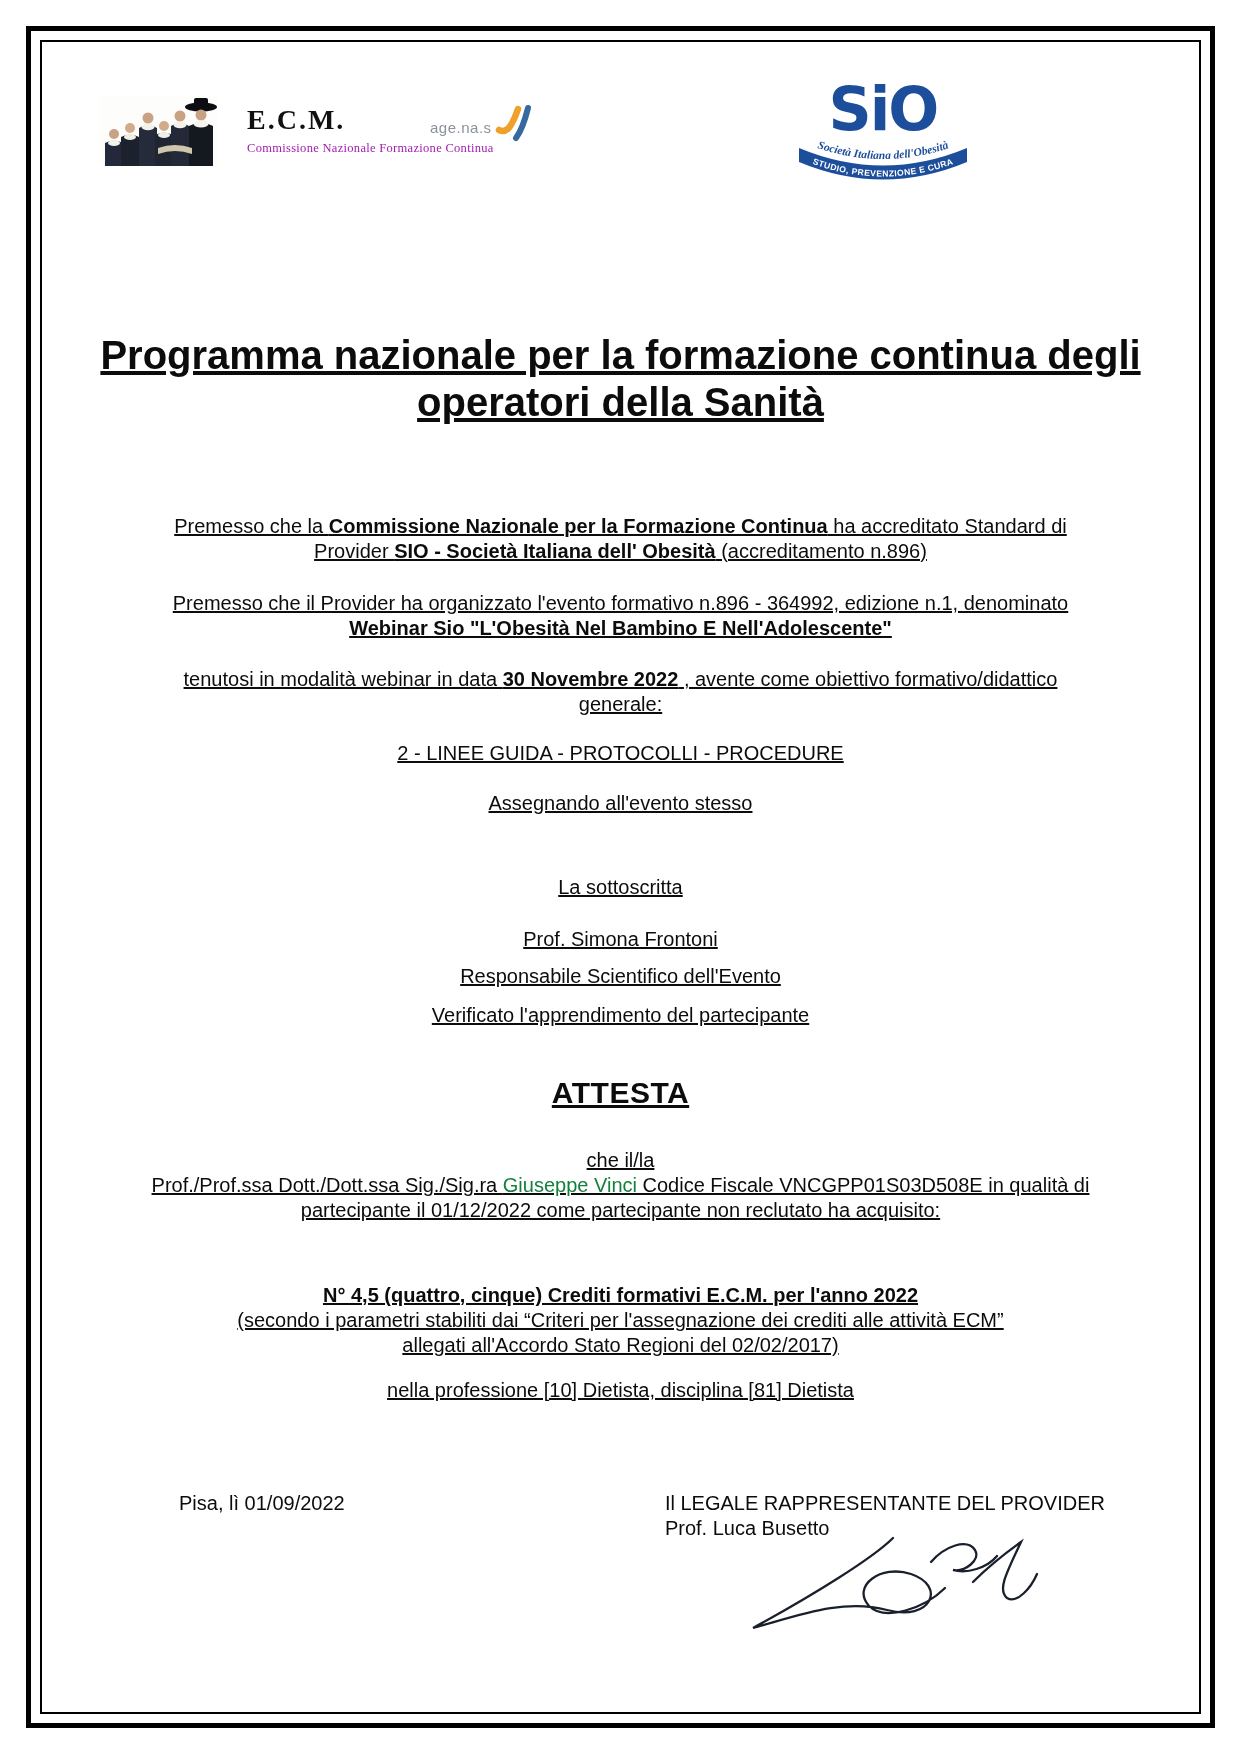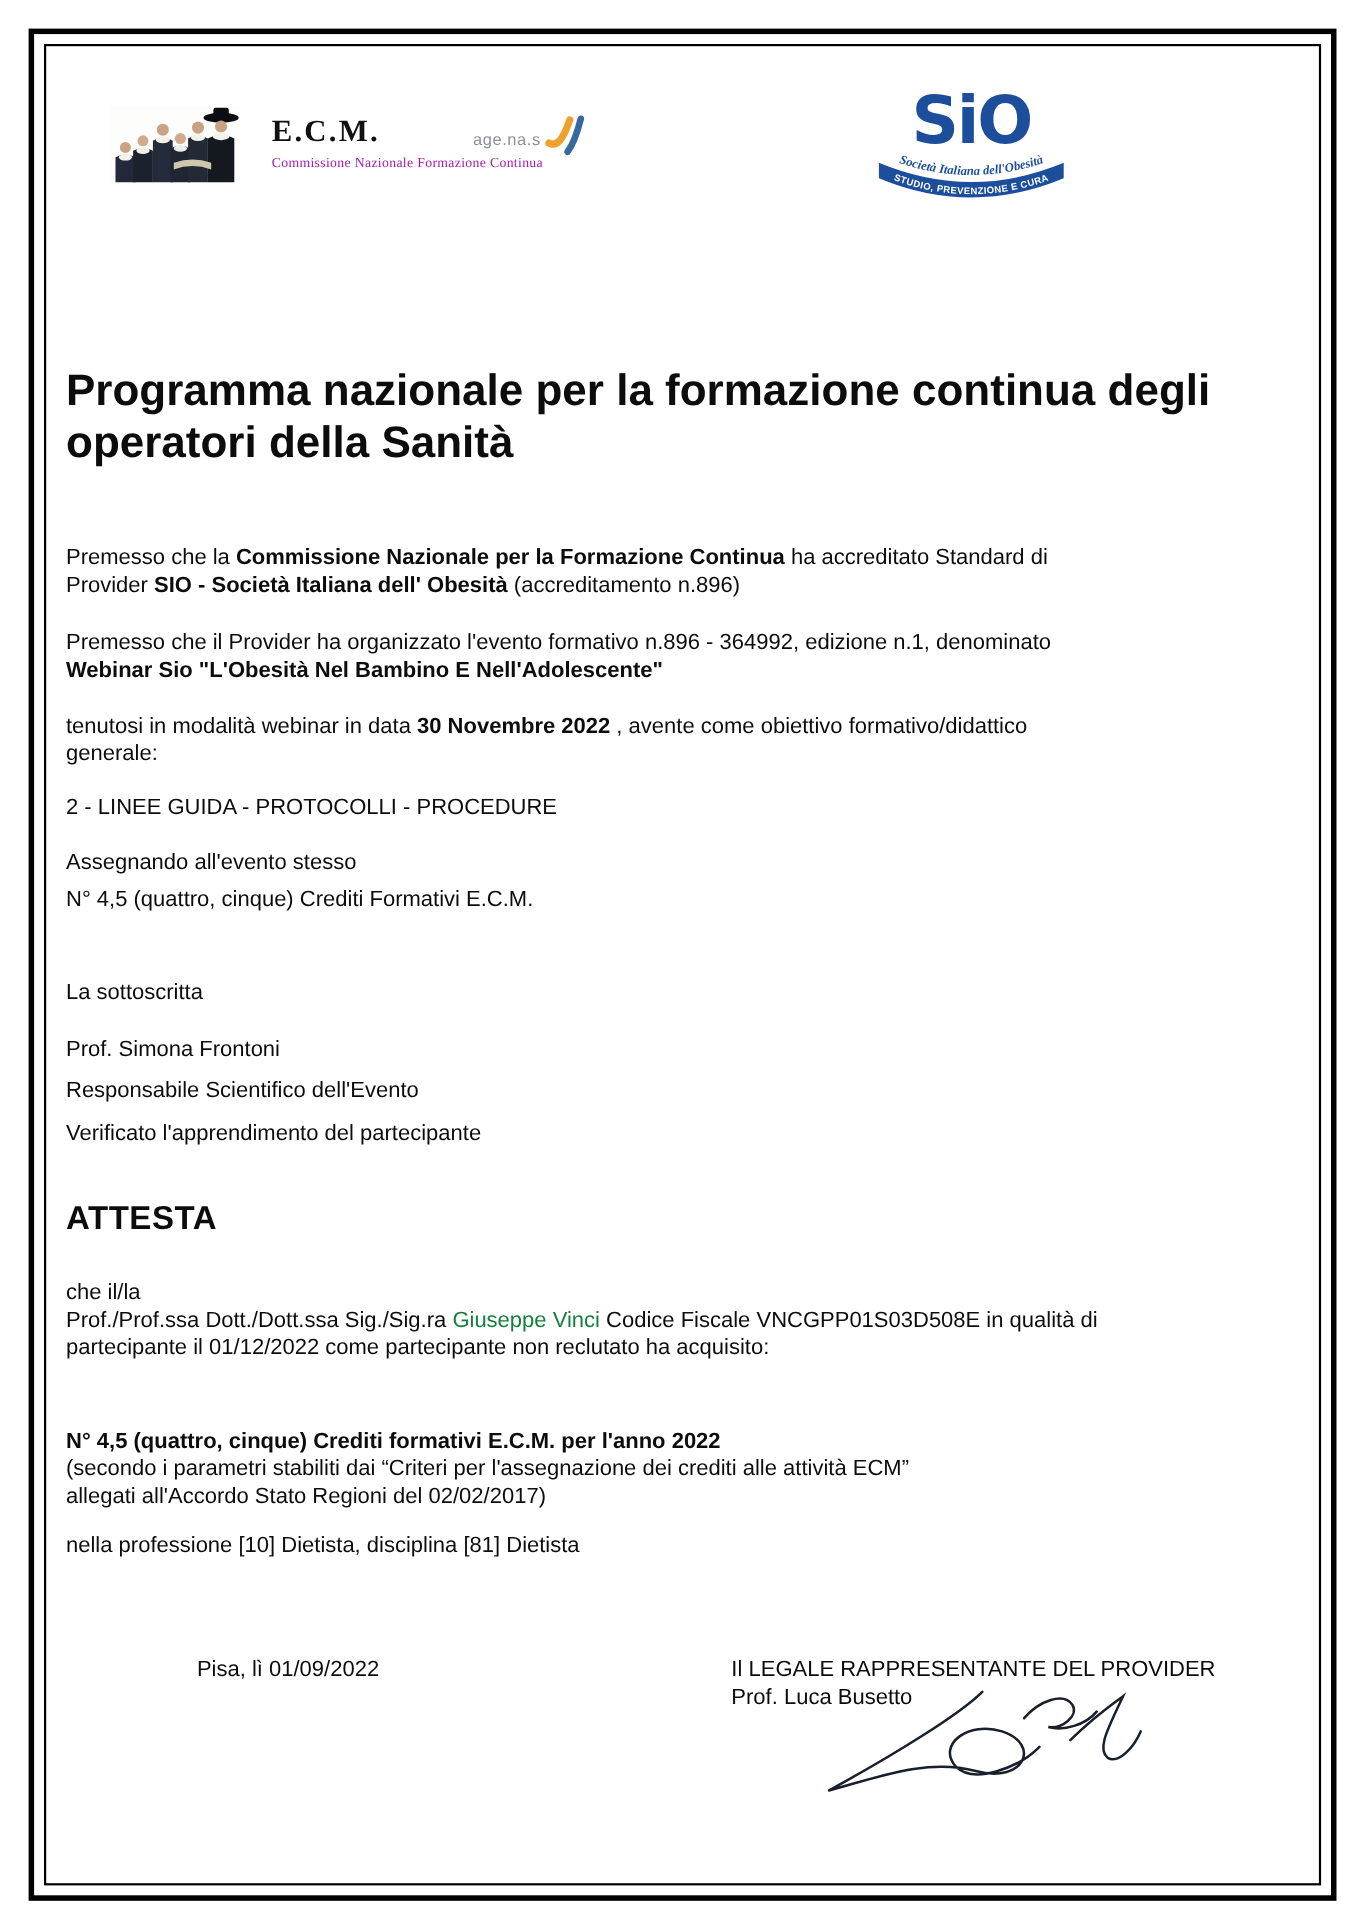--- a/index.html
+++ b/index.html
@@ -15,24 +15,24 @@
   .painting{position:absolute;left:100px;top:96px;width:118px;height:70px;}
   .ecm-block{position:absolute;left:247px;top:104px;}
   .ecm-title{font-family:"Liberation Serif", serif;font-size:28px;font-weight:600;letter-spacing:2px;color:#111;}
   .ecm-subtitle{font-family:"Liberation Serif", serif;font-size:12.5px;margin-top:5px;color:#a21caf;letter-spacing:.3px;}
   .agenas{position:absolute;left:430px;top:100px;display:flex;align-items:center;}
   .agenas-label{font-size:15px;color:#8b929b;letter-spacing:.5px;margin-top:10px;}
   .sio{position:absolute;left:793px;top:70px;}
 
   
   .body-flow{position:absolute;top:0;left:60px;right:60px;}
-  .center{}
+  .center{text-align:center;text-decoration:underline;}
   .doc-title{margin-top:332px;font-size:40px;line-height:47px;font-weight:bold;}
   .para{font-size:20px;line-height:25px;}
-  .p1{margin-top:69px;}
+  .p1{margin-top:88px;}
   .p2{margin-top:27px;}
   .p3{margin-top:26px;}
   .objective{margin-top:24px;}
   .assigning{margin-top:25px;}
   .credits-event{margin-top:9px;}
   .sottoscritta{margin-top:59px;}
   .frontoni{margin-top:27px;}
   .responsabile{margin-top:12px;}
   .verificato{margin-top:14px;}
   .attesta{margin-top:46px;font-size:30px;line-height:38px;font-weight:bold;letter-spacing:.5px;}
@@ -131,21 +131,20 @@
 
     <div class="para p3 center">
       <div><span>tenutosi in modalità webinar in data </span><b>30 Novembre 2022</b><span> , avente come obiettivo formativo/didattico</span></div>
       <div>generale:</div>
     </div>
 
     <div class="para objective center">2 - LINEE GUIDA - PROTOCOLLI - PROCEDURE</div>
 
     <div class="para assigning center">Assegnando all'evento stesso</div>
 
-    <div class="para credits-event center">N° 4,5 (quattro, cinque) Crediti Formativi E.C.M.</div>
 
     <div class="para sottoscritta center">La sottoscritta</div>
     <div class="para frontoni center">Prof. Simona Frontoni</div>
     <div class="para responsabile center">Responsabile Scientifico dell'Evento</div>
     <div class="para verificato center">Verificato l'apprendimento del partecipante</div>
 
     <div class="attesta center">ATTESTA</div>
 
     <div class="para participant center">
       <div>che il/la</div>

